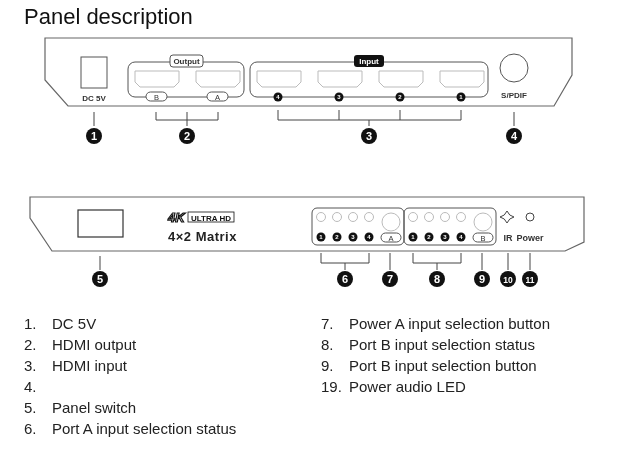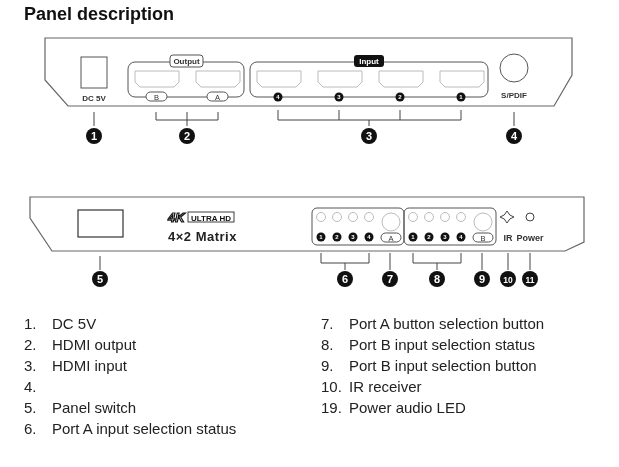--- a/index.html
+++ b/index.html
@@ -1,17 +1,17 @@
 <!DOCTYPE html>
 <html><head>
 <meta charset="utf-8">
 <style>
   html, body { margin:0; padding:0; background:#ffffff; }
   body { width:619px; height:467px; position:relative; overflow:hidden; font-family:"Liberation Sans", sans-serif; color:#111; }
-  .title { position:absolute; left:24px; top:4px; font-size:18px; font-weight:bold; color:#111; }
+  .title { position:absolute; left:24px; top:4px; font-size:22px; font-weight:normal; color:#111; }
   svg.diagram { position:absolute; left:0; top:0; }
   .list { position:absolute; font-size:15px; color:#222; line-height:21px; }
   .list .row { display:flex; white-space:nowrap; }
   .list .num { display:inline-block; width:28px; }
   .list.left { left:24px; top:313px; }
   .list.right { left:321px; top:313px; }
   .list.right .num { width:28px; }
 </style>
 </head>
 <body>
@@ -195,31 +195,27 @@
     </div>
   <div class="row">
       <span class="num">6.</span>
       <span>Port A input selection status</span>
     </div>
 </div>
 
 <div class="list right">
   <div class="row">
       <span class="num">7.</span>
-      <span>Port A button selection button</span>
+      <span>Power A input selection button</span>
     </div>
   <div class="row">
       <span class="num">8.</span>
       <span>Port B input selection status</span>
     </div>
   <div class="row">
       <span class="num">9.</span>
       <span>Port B input selection button</span>
     </div>
   <div class="row">
-      <span class="num">10.</span>
-      <span>IR receiver</span>
-    </div>
-  <div class="row">
       <span class="num">19.</span>
       <span>Power audio LED</span>
     </div>
 </div>
 
 </body></html>

